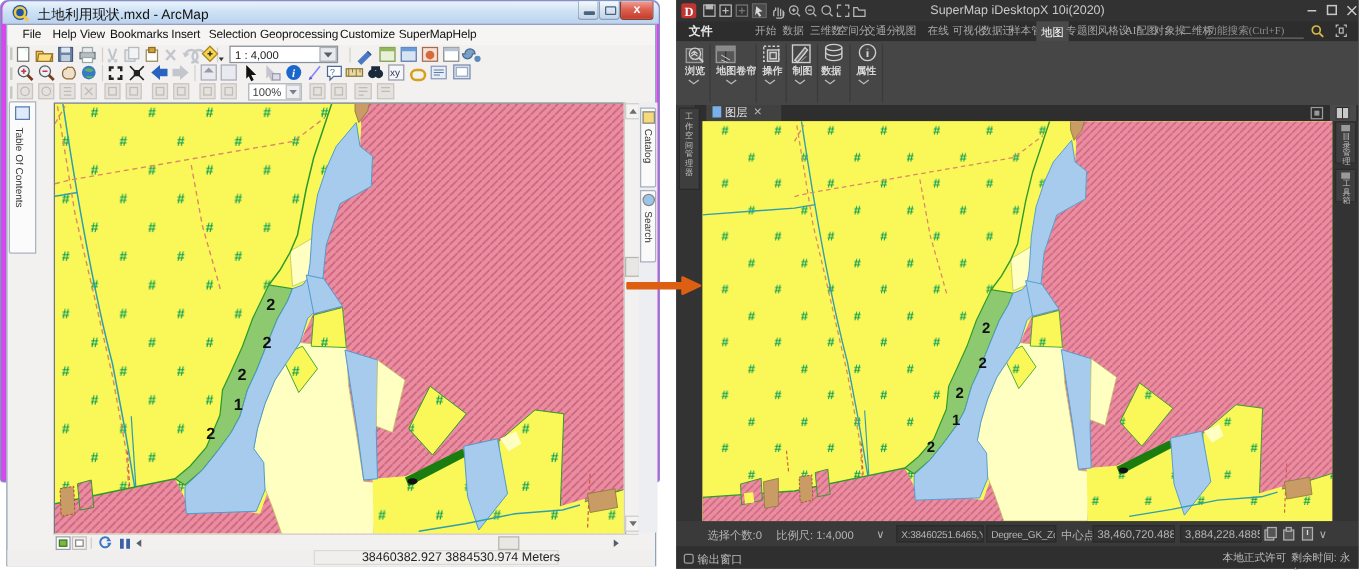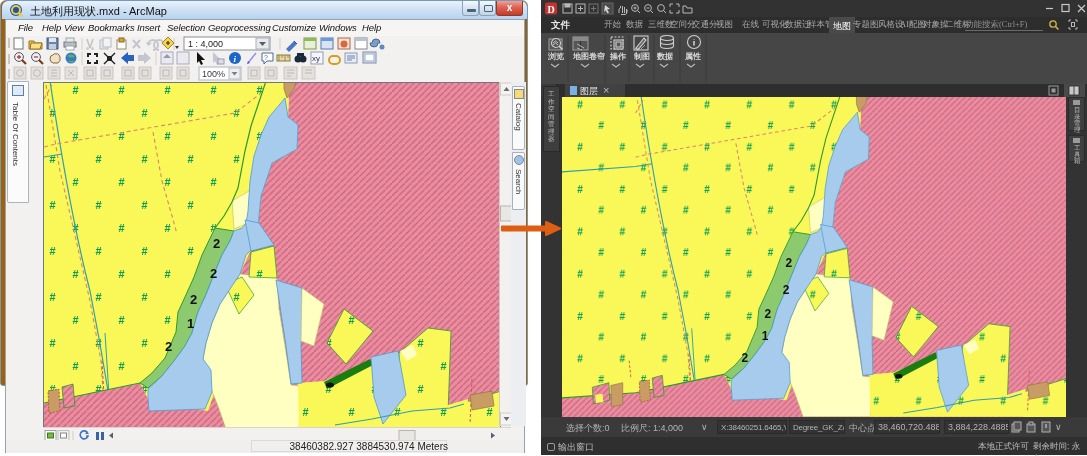--- a/index.html
+++ b/index.html
@@ -1,29 +1,29 @@
 <!DOCTYPE html>
 <html><head><meta charset="utf-8">
 <style>
 *{margin:0;padding:0;box-sizing:border-box;}
 html,body{width:1087px;height:456px;background:#fff;font-family:"Liberation Sans",sans-serif;overflow:hidden;}
 #stage{position:relative;width:1087px;height:456px;}
 .abs{position:absolute;}
 
-#lw{position:absolute;left:0;top:0;width:528px;height:386px;background:#a16207;border:1px solid #7499bd;border-radius:6px 6px 3px 3px;}
+#lw{position:absolute;left:0;top:0;width:528px;height:386px;background:#d946ef;border:1px solid #7499bd;border-radius:6px 6px 3px 3px;}
 #lw-title{left:1px;top:0;width:525px;height:18px;border-radius:6px 6px 0 0;background:linear-gradient(#eaf3fc,#cfe2f5 45%,#b9d3ee);}
 #lw-title .txt{position:absolute;left:28px;top:3px;font-size:11px;color:#111;}
 #lw-btns{right:4px;top:0;height:15px;display:flex;}
 .wbtn{width:17px;height:15px;border:1px solid #8aa3bd;border-top:none;background:linear-gradient(#f6fafd,#dbe6f2 45%,#c3d4e6);border-radius:0 0 3px 3px;position:relative;}
 .wbtn.close{width:27px;background:linear-gradient(#f0a096,#dd6354 45%,#c33c28);border-color:#8e3a2d;}
 .wbtn .mingl{position:absolute;left:4px;bottom:3px;width:9px;height:3px;background:#49637f;border-radius:1px;}
 .wbtn .maxgl{position:absolute;left:4px;top:4px;width:9px;height:7px;border:1.5px solid #49637f;border-radius:1px;}
 .wbtn .xgl{position:absolute;left:0;top:0;width:100%;text-align:center;font-size:10px;font-weight:bold;color:#fff;line-height:14px;}
 #lw-inner{left:4px;top:18px;width:520px;height:434px;background:#f3f1ef;border:1px solid #8ea4bb;}
-#lw-menu{left:5px;top:19px;width:518px;height:16px;background:#f6f5f3;font-size:9.5px;letter-spacing:-0.1px;color:#111;font-style:italic;}
+#lw-menu{left:5px;top:19px;width:518px;height:16px;background:#f6f5f3;font-size:9.5px;letter-spacing:-0.1px;color:#111;}
 #lw-menu span{position:absolute;top:2px;}
 #lw-toc{left:6px;top:80px;width:22px;height:122px;background:#fbfbfb;border:1px solid #aab4c0;border-radius:2px 0 0 2px;}
 #lw-toc .vt{position:absolute;top:20px;left:3px;writing-mode:vertical-rl;font-size:8px;color:#333;}
 #lw-toc .ic{position:absolute;top:3px;left:4px;width:12px;height:11px;background:#dfeafa;border:1px solid #5a7fae;}
 #lmap{left:42px;top:81px;width:458px;height:346px;border:1px solid #70787f;overflow:hidden;}
 #lw-vsb{left:498px;top:81px;width:12px;height:344px;background:#f2f1f0;border-left:1px solid #d0cdc9;}
 #lw-rtabs{left:510px;top:81px;width:15px;height:344px;background:#eceef2;}
 .rtab{position:absolute;left:1px;width:13px;background:#fafafa;border:1px solid #a8b0bc;border-radius:0 2px 2px 0;}
 .rtab .vt{position:absolute;top:16px;left:1px;writing-mode:vertical-rl;font-size:8px;color:#333;}
 .rtab .ic{position:absolute;top:2px;left:1px;width:10px;height:10px;}
@@ -137,21 +137,21 @@
     <div class="abs" id="lw-inner"></div>
     <div class="abs" id="lw-menu">
       <span style="left:12px">File</span>
         <span style="left:36px">Help</span>
         <span style="left:58px">View</span>
         <span style="left:82px">Bookmarks</span>
         <span style="left:131px">Insert</span>
         <span style="left:161px">Selection</span>
         <span style="left:202px">Geoprocessing</span>
         <span style="left:266px">Customize</span>
-        <span style="left:313px">Windows</span>
+        <span style="left:313px">SuperMap</span>
         <span style="left:356px">Help</span>
     </div>
     <div class="abs" id="lw-tb" style="left:5px;top:34px;width:518px;height:46px">
       <svg width="518" height="46">
         <g id="grip">
             <rect x="2" y="3" width="2" height="10" fill="#cbc7c2"></rect>
             <rect x="2" y="19" width="2" height="10" fill="#cbc7c2"></rect>
             <rect x="2" y="34" width="2" height="10" fill="#cbc7c2"></rect>
           </g>
 
@@ -415,20 +415,21 @@
       </svg>
     </div>
     <div class="abs" id="lw-status">
       <div style="position:absolute;left:245px;top:0px;width:196px;height:12px;border:1px solid #dcd9d5;background:#f1efed"></div>
       <span class="coords">38460382.927  3884530.974 Meters</span>
     </div>
   </div>
 
   <div id="rw">
     <div class="abs" id="rw-title">
+        <div class="txt">SuperMap iDesktopX 10i(2020)</div>
       <svg width="546" height="17" style="position:absolute;left:0;top:0">
         <rect x="4" y="2.5" width="12" height="12" rx="2" fill="#c03532"></rect>
           <text x="6.5" y="12.5" font-size="10" font-weight="bold" fill="#fff" font-family="Liberation Serif">D</text>
         <g stroke="#b8b8b8" fill="none" stroke-width="1">
           <g transform="translate(22,4)">
               <rect width="9" height="9"></rect>
               <rect x="2" y="0" width="5" height="3" fill="#b8b8b8"></rect>
             </g>
           <g transform="translate(35,4)">
               <rect width="9" height="9"></rect>

